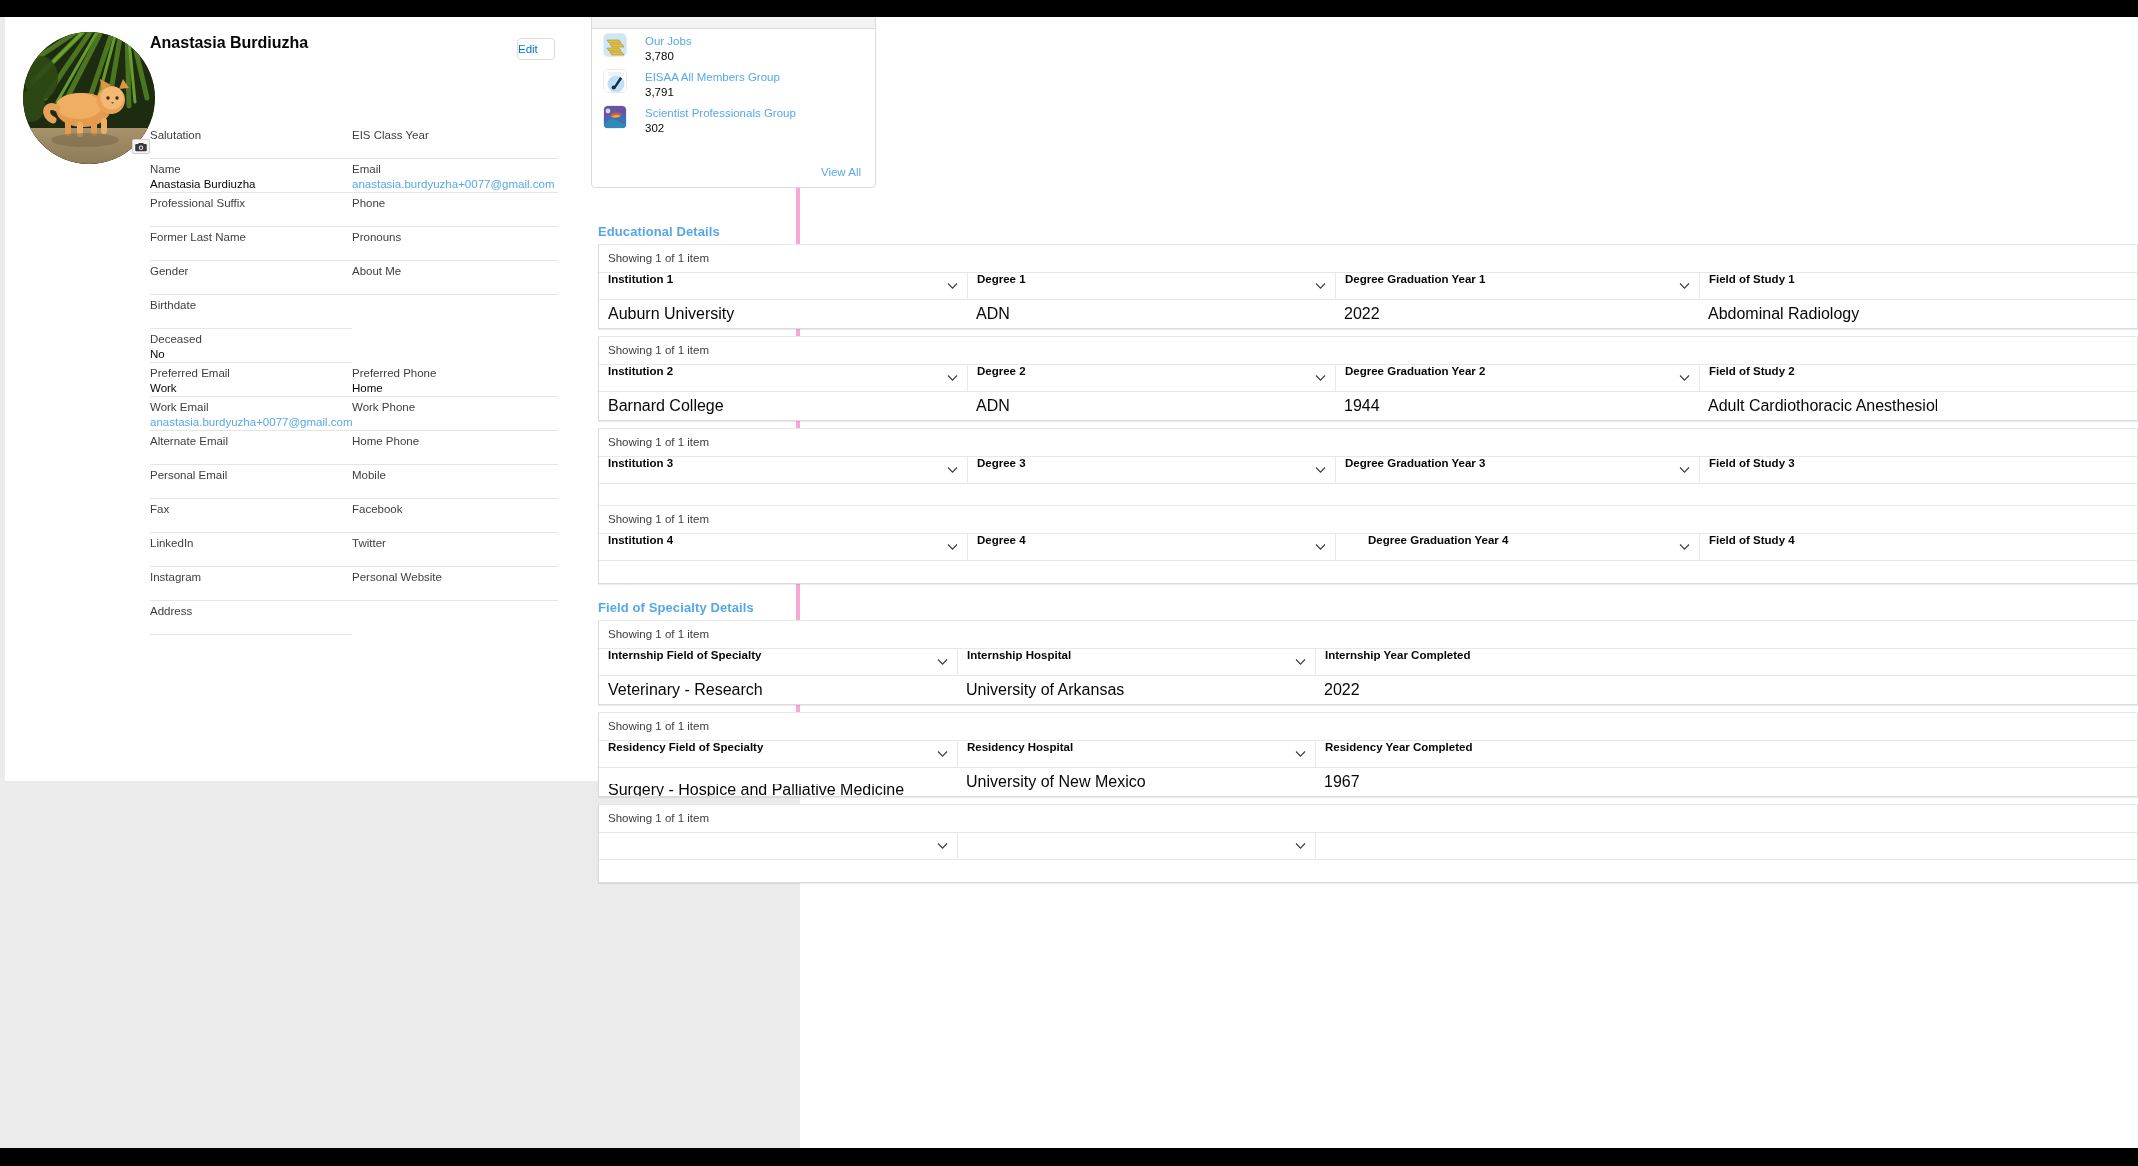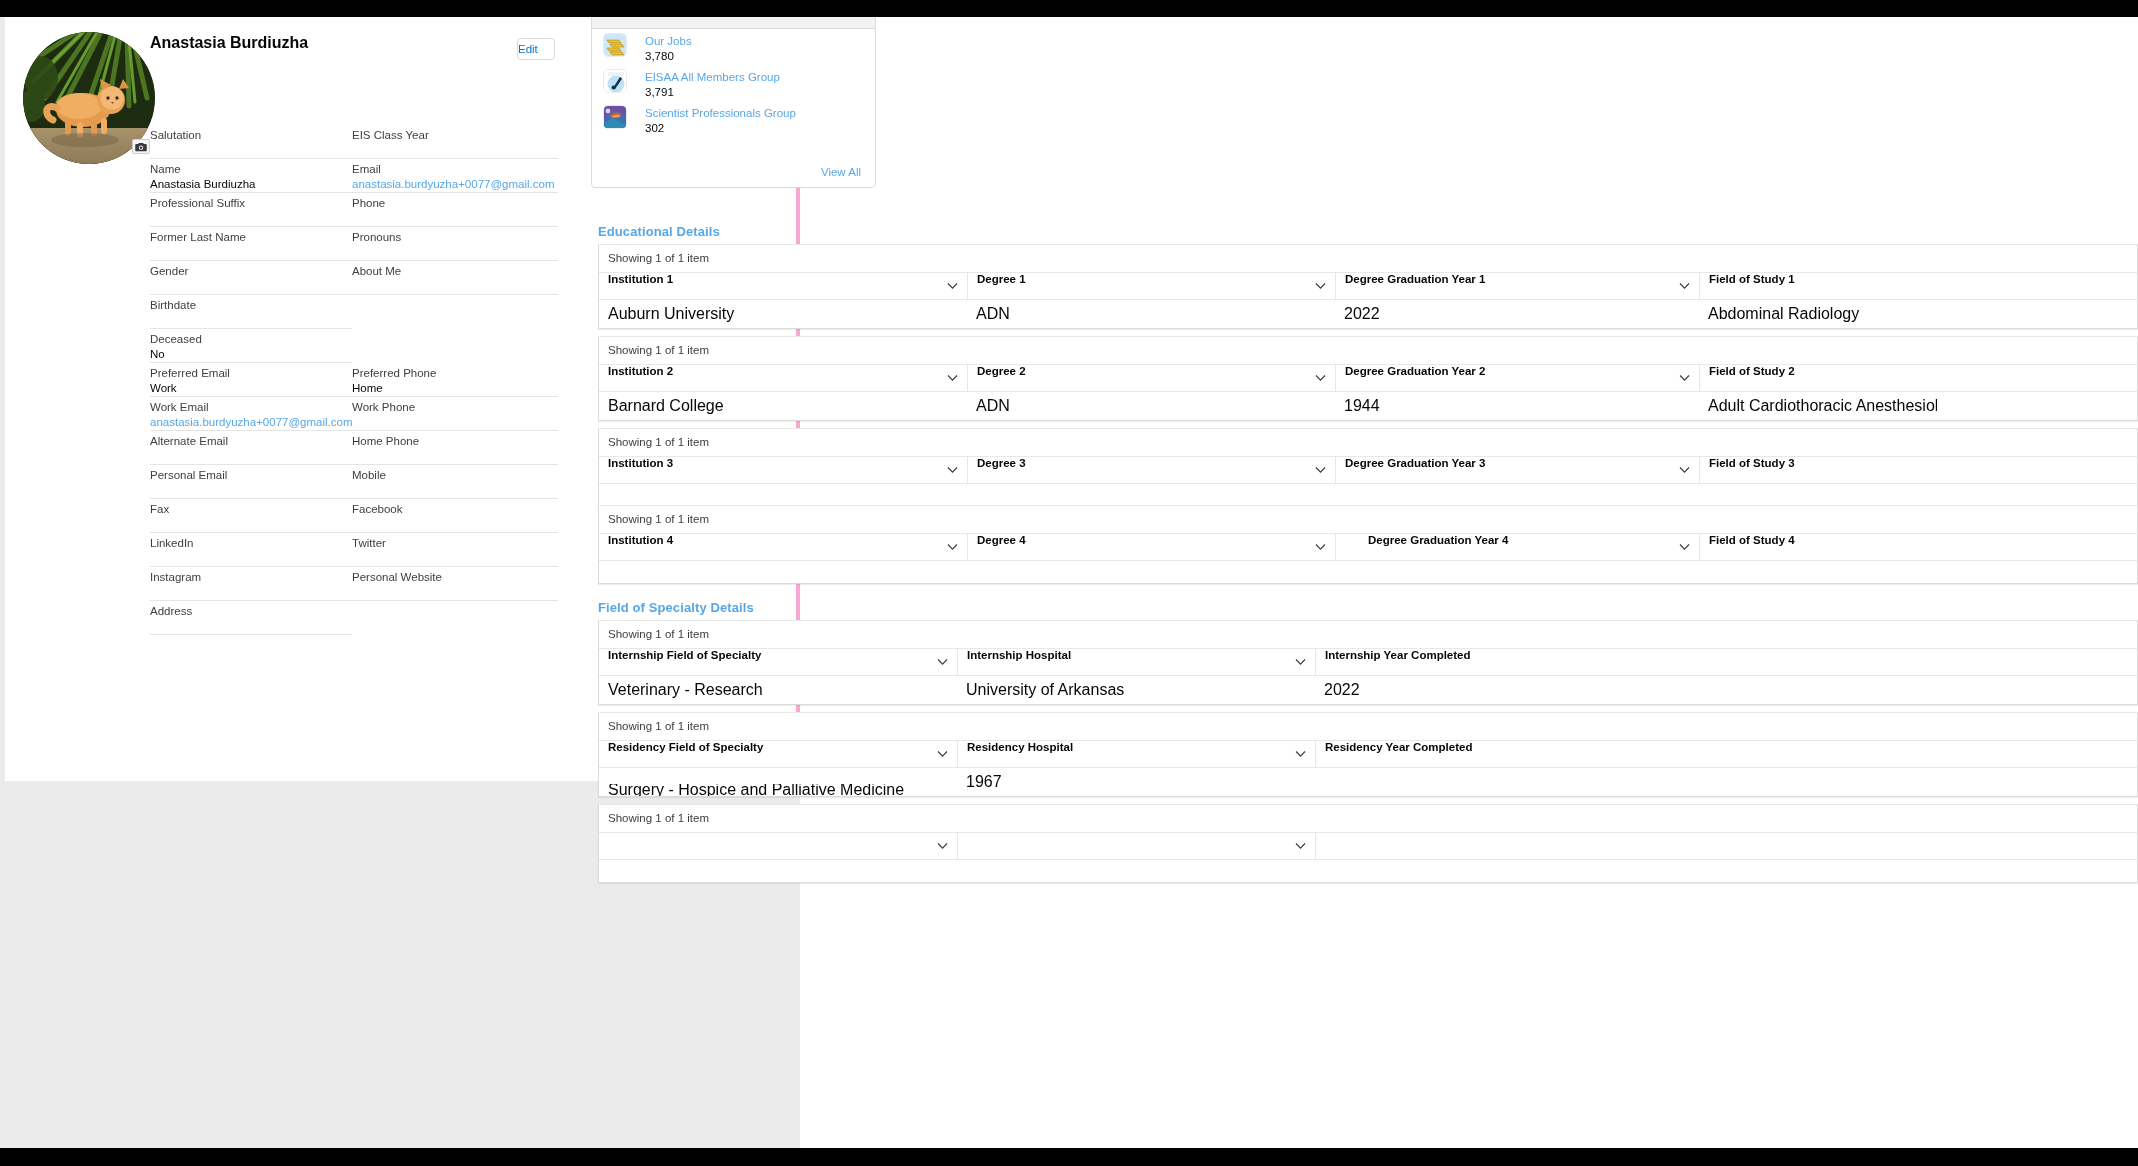--- a/index.html
+++ b/index.html
@@ -548,20 +548,21 @@
                 <path d="M1 1 L5.5 5.6 L10 1"></path>
               </svg>
             </span>
           </div>
           <div class="th" style="width: 824px; flex: 0 0 824px;">
             <span>Residency Year Completed</span>
           </div>
         </div>
         <div class="tbody">
           <div class="td" style="width: 358px; flex: 0 0 358px; margin-top: 16px;">Surgery - Hospice and Palliative Medicine</div>
+          <div class="td" style="width: 358px; flex: 0 0 358px;">University of New Mexico</div>
           <div class="td" style="width: 824px; flex: 0 0 824px;">1967</div>
         </div>
       </div>
       <div class="rel-block" style="left: 598px; top: 804px; width: 1540px;">
         <div class="showing">Showing 1 of 1 item</div>
         <div class="thead">
           <div class="th" style="width: 358px; flex: 0 0 358px;">
             <span></span>
             <span class="chev">
               <svg viewBox="0 0 11 7" fill="none" stroke="#3e3e3c" stroke-width="1.2">

